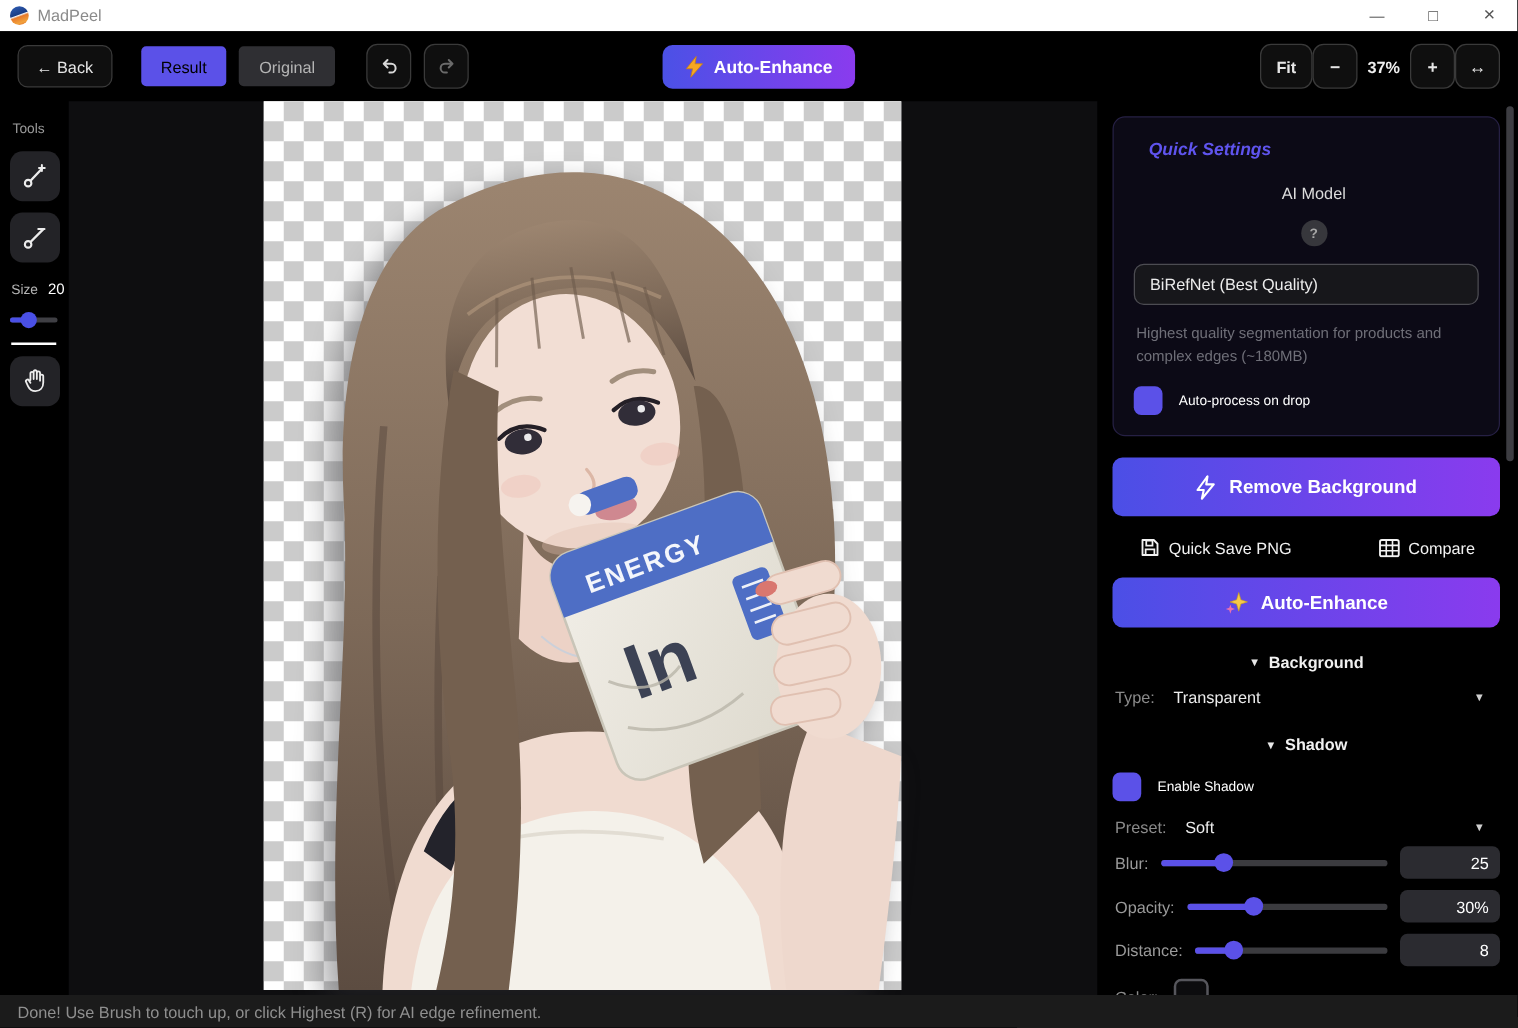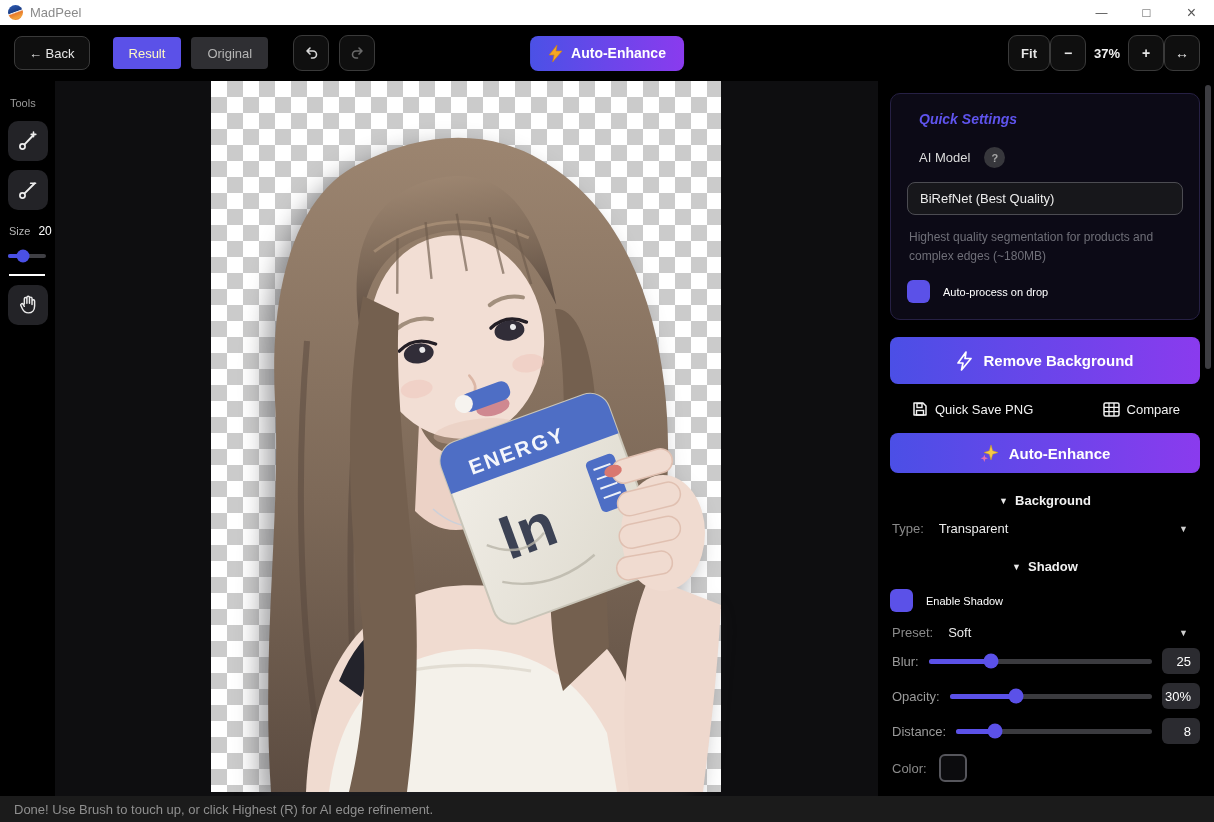--- a/index.html
+++ b/index.html
@@ -18,21 +18,21 @@
 
   
   .toolbar { height:56px; background:#000; display:flex; align-items:center;
     padding:0 14px; position:relative; gap:9px; }
   .tbtn { height:34px; background:#0f0f0f; border:1px solid #3a3a3a; border-radius:8px;
     color:#e6e6e6; font-size:13px; display:flex; align-items:center; justify-content:center;
     padding:0 14px; cursor:pointer; }
   .tabs { display:flex; gap:10px; margin-left:14px; }
   .tab { height:32px; padding:0 16px; font-size:13px; display:flex; align-items:center;
     border-radius:4px; cursor:pointer; }
-  .tab.active { background:#5b51e8; color:#fef9c3; }
+  .tab.active { background:#5b51e8; color:#000000; }
   .tab.inactive { background:#2f2f33; color:#b5b5b5; }
   .histbtns { display:flex; gap:10px; margin-left:16px; }
   .iconbtn { width:36px; height:36px; background:#0f0f0f; border:1px solid #3a3a3a;
     border-radius:9px; display:flex; align-items:center; justify-content:center; cursor:pointer; }
   .center-enhance { position:absolute; left:50%; transform:translateX(-50%);
     height:35px; padding:0 18px; border-radius:8px; border:none; cursor:pointer;
     background:linear-gradient(90deg,#4b51e6,#8a3bee); color:#fff; font-size:14px;
     font-weight:bold; display:flex; align-items:center; gap:8px; }
   .zoom-cluster { margin-left:auto; display:flex; align-items:center; gap:0;font-weight:bold; }
   .zoom-level { color:#efefef; font-size:13px; width:42px; text-align:center; }
@@ -64,21 +64,21 @@
     background-size:32px 32px; cursor:crosshair; }
   .figure-svg { position:absolute; left:0; top:0;
     filter:drop-shadow(-10px 10px 12px rgba(50,50,55,.45)); }
 
   
   .panel { position:absolute; right:0; top:0; width:336px; height:100%; background:#000;
     padding:12px 14px 0 12px; }
   .card { width:310px; background:#0c0a16; border:1px solid #262044; border-radius:10px;
     padding:17px 16px 16px 16px; }
   .card-title { color:#5f54ee; font-size:14px; font-weight:bold; margin-left:12px;font-style:italic; }
-  .model-row { display:flex; align-items:center; gap:14px; margin:20px 0 0 12px; }
+  .model-row { display:flex; align-items:center; gap:14px; margin:20px 0 0 12px;flex-direction:column; }
   .model-label { color:#dcdcdc; font-size:13px; }
   .help-badge { width:21px; height:21px; border-radius:50%; background:#37373c; color:#a7a7a7;
     font-size:11px; font-weight:bold; display:flex; align-items:center; justify-content:center; cursor:pointer; }
   .model-select { margin-top:14px; height:33px; background:#17171b; border:1px solid #4c4c52;
     border-radius:8px; display:flex; align-items:center; padding:0 12px; color:#ececec;
     font-size:13px; cursor:pointer; }
   .model-desc { color:#6f6f78; font-size:12px; line-height:1.55; margin:13px 0 0 2px; }
   .check-row { display:flex; align-items:center; gap:13px; margin-top:15px; cursor:pointer; }
   .checkbox { width:23px; height:23px; background:#5b51e8; border-radius:6px; flex:0 0 auto; }
   .check-label { color:#ffffff; font-size:11px; }
@@ -103,21 +103,21 @@
   .caret { position:absolute; right:12px; font-size:9px; color:#cfcfcf; cursor:pointer; }
   .shadow-check { margin-top:15px; }
 
   .slider-row { display:flex; align-items:center; margin-top:7px; height:28px; gap:10px; }
   .slider-label { color:#9a9a9a; font-size:13px; margin-left:2px; white-space:nowrap; }
   .track { position:relative; flex:1; height:5px; background:#3b3b3f; border-radius:3px;
     cursor:pointer; }
   .fill { position:absolute; left:0; top:0; height:100%; background:#5b51e8; border-radius:3px; }
   .thumb { position:absolute; top:50%; transform:translate(-50%,-50%); width:15px; height:15px;
     border-radius:50%; background:#5b51e8; }
-  .value-box { width:38px; height:26px; background:#2b2b30; border-radius:6px; color:#fff;
+  .value-box { width:80px; height:26px; background:#2b2b30; border-radius:6px; color:#fff;
     font-size:13px; display:flex; align-items:center; justify-content:flex-end;
     padding-right:9px; flex:0 0 auto; }
   .color-row { display:flex; align-items:center; gap:12px; margin-top:9px; }
   .swatch { width:28px; height:28px; border:2px solid #56565c; border-radius:6px;
     background:#0c0c0e; cursor:pointer; }
   .scroll-thumb { position:absolute; right:3px; top:4px; width:6px; height:284px;
     background:#3d3d42; border-radius:3px; cursor:pointer; }
 
   
   .statusbar { position:absolute; left:0; right:0; bottom:0; height:26px; background:#1b1b1b;

